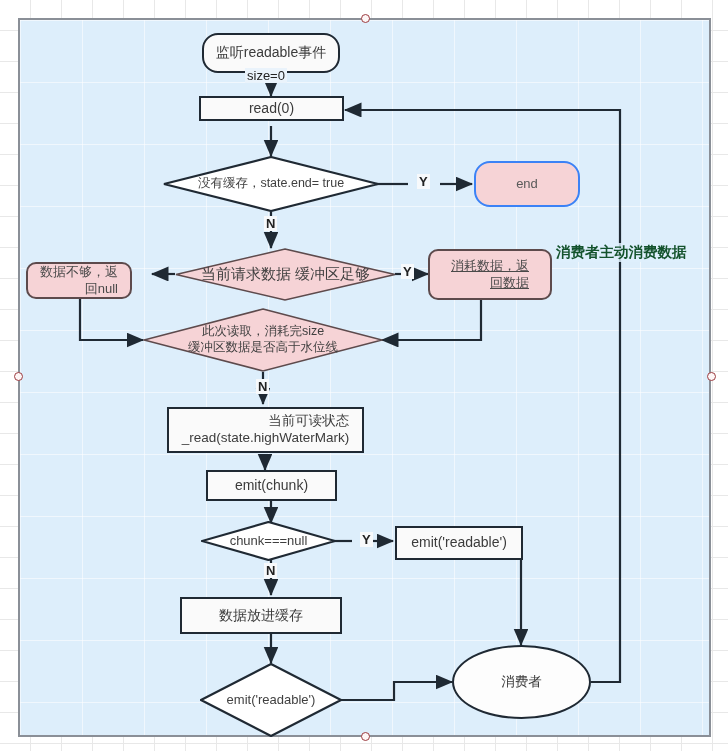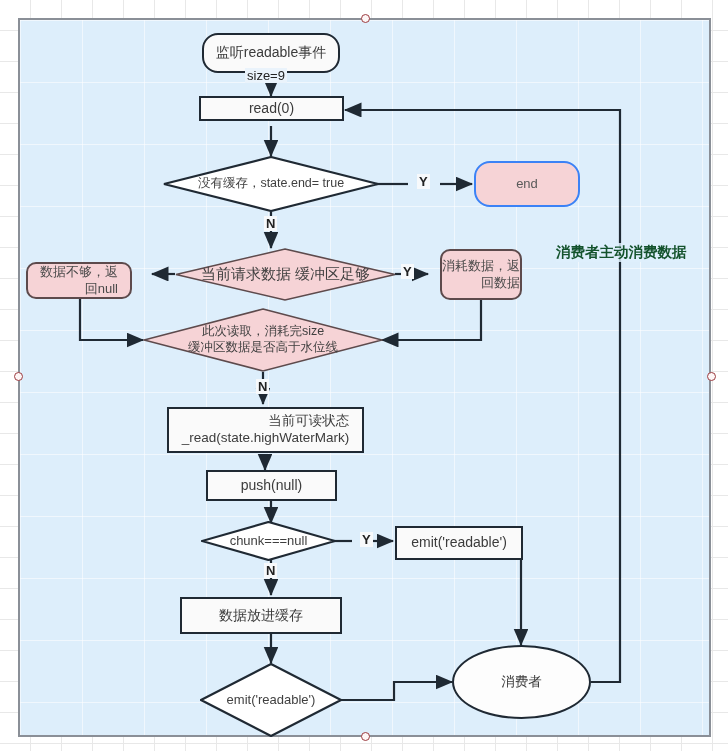--- a/index.html
+++ b/index.html
@@ -142,21 +142,21 @@
       <path d="M271,634 L271,663" marker-end="url(#ah)"></path>
 
       <path d="M341,700 L394,700 L394,682 L452,682" marker-end="url(#ah)"></path>
 
       <path d="M591,682 L620,682 L620,110 L345,110" marker-end="url(#ah)"></path>
     </g>
   </svg>
 
   <div class="node stadium" style="left:202px;top:33px;width:138px;height:40px;">监听readable事件</div>
 
-  <div class="edge-label small" style="left:245px;top:68px;">size=9</div>
+  <div class="edge-label small" style="left:245px;top:68px;">size=0</div>
 
   <div class="node rect" style="left:199px;top:96px;width:145px;height:25px;">read(0)</div>
 
   <div class="diamond-wrap" style="left:163px;top:156px;width:216px;height:56px;">
     <svg width="216" height="56" viewBox="0 0 216 56">
       <polygon points="108,1 215,28 108,55 1,28" fill="#ffffff" stroke="#1f2933" stroke-width="2.2"></polygon>
     </svg>
     <div class="diamond-label" style="font-size:12.5px;">没有缓存，state.end= true</div>
   </div>
   <div class="edge-label" style="left:417px;top:174px;">Y</div>
@@ -167,39 +167,39 @@
   <div class="note" style="left:556px;top:243px;">消费者主动消费数据</div>
 
   <div class="diamond-wrap" style="left:175px;top:248px;width:221px;height:53px;">
     <svg width="221" height="53" viewBox="0 0 221 53">
       <polygon points="110,1 220,26.5 110,52 1,26.5" fill="#f6d3d6" stroke="#5d4a4c" stroke-width="1.6"></polygon>
     </svg>
     <div class="diamond-label" style="font-size:15px;text-align:center;">当前请求数据 缓冲区足够</div>
   </div>
   <div class="edge-label" style="left:401px;top:264px;">Y</div>
 
-  <div class="node rounded" style="left:440px;top:249px;width:82px;height:51px;white-space:pre-line;">消耗数据，返
+  <div class="node rounded" style="left:428px;top:249px;width:124px;height:51px;white-space:pre-line;text-decoration:underline;">消耗数据，返
 回数据</div>
 
   <div class="node rounded" style="left:26px;top:262px;width:106px;height:37px;white-space:pre-line;">数据不够，返
 回null</div>
 
   <div class="diamond-wrap" style="left:143px;top:308px;width:240px;height:64px;">
     <svg width="240" height="64" viewBox="0 0 240 64">
       <polygon points="120,1 239,32 120,63 1,32" fill="#f6d3d6" stroke="#5d4a4c" stroke-width="1.6"></polygon>
     </svg>
     <div class="diamond-label" style="font-size:12.5px;">此次读取，消耗完size
 缓冲区数据是否高于水位线</div>
   </div>
   <div class="edge-label" style="left:256px;top:379px;">N</div>
 
   <div class="node rect" style="left:167px;top:407px;width:197px;height:46px;white-space:pre-line;font-size:13.5px;">当前可读状态
 _read(state.highWaterMark)</div>
 
-  <div class="node rect" style="left:206px;top:470px;width:131px;height:31px;">push(null)</div>
+  <div class="node rect" style="left:206px;top:470px;width:131px;height:31px;">emit(chunk)</div>
 
   <div class="diamond-wrap" style="left:201px;top:521px;width:135px;height:40px;">
     <svg width="135" height="40" viewBox="0 0 135 40">
       <polygon points="67.5,1 134,20 67.5,39 1,20" fill="#ffffff" stroke="#1f2933" stroke-width="2.2"></polygon>
     </svg>
     <div class="diamond-label" style="font-size:13px;">chunk===null</div>
   </div>
   <div class="edge-label" style="left:360px;top:532px;">Y</div>
   <div class="edge-label" style="left:264px;top:563px;">N</div>
 

